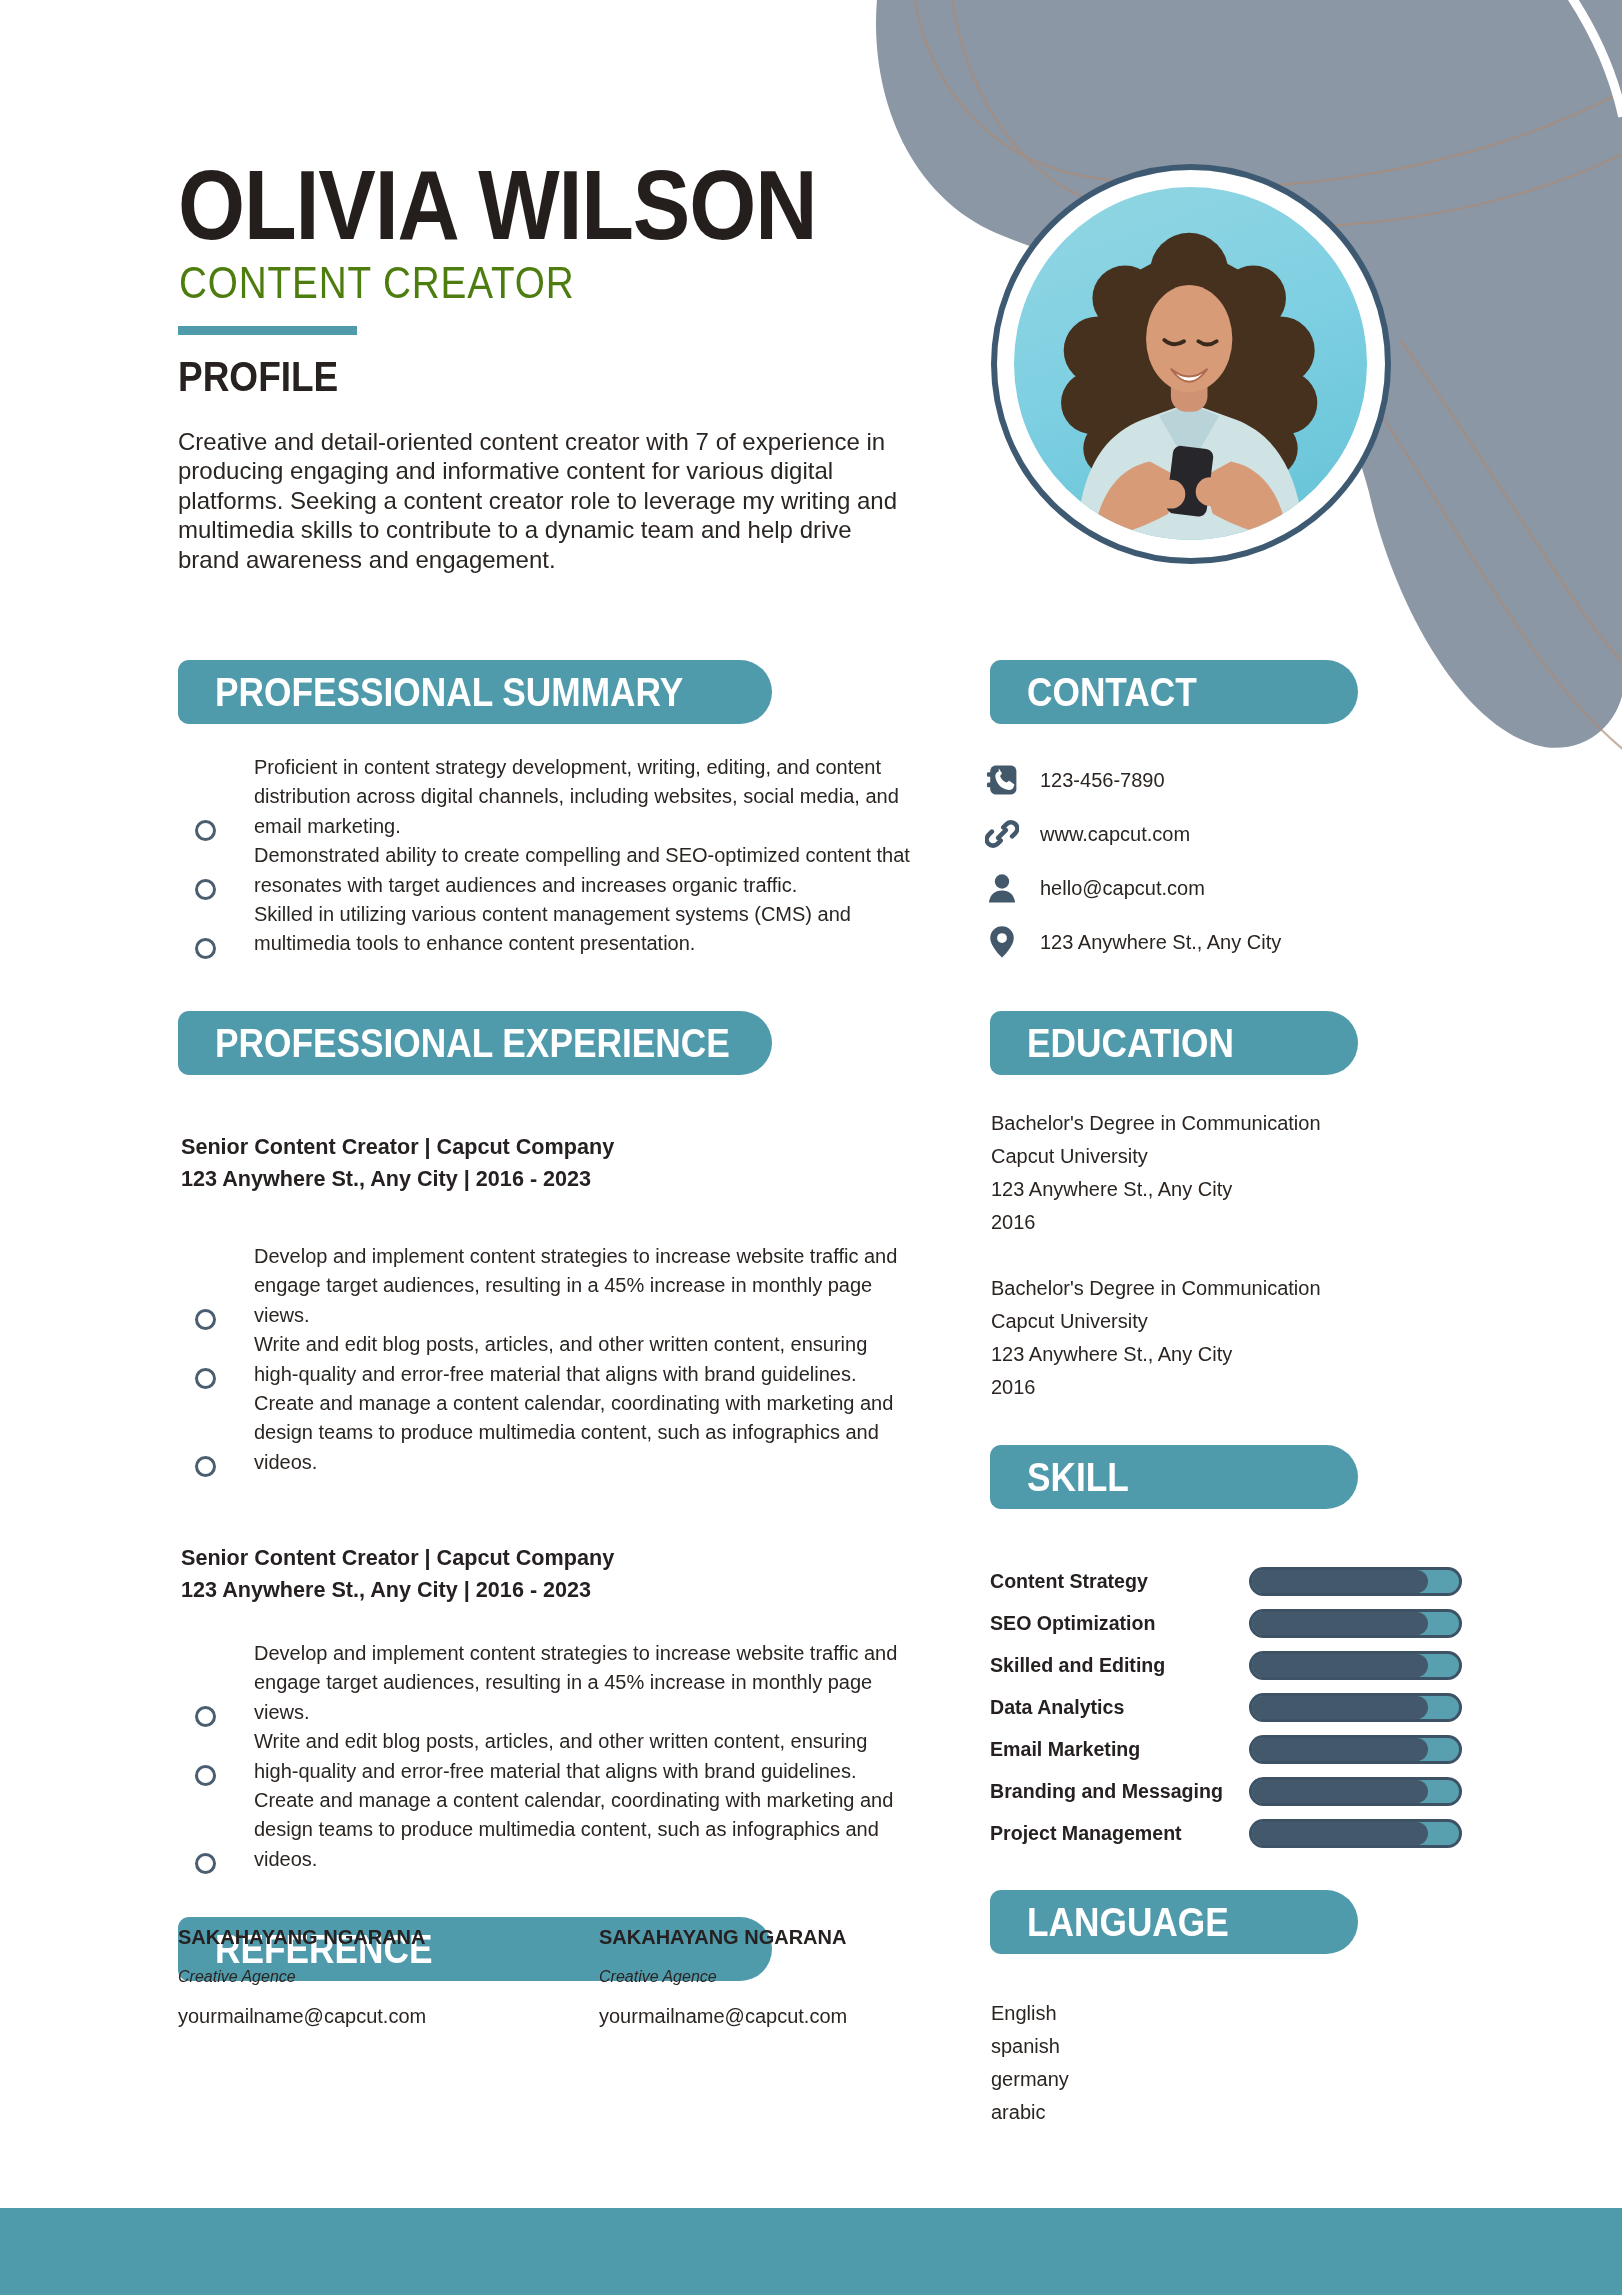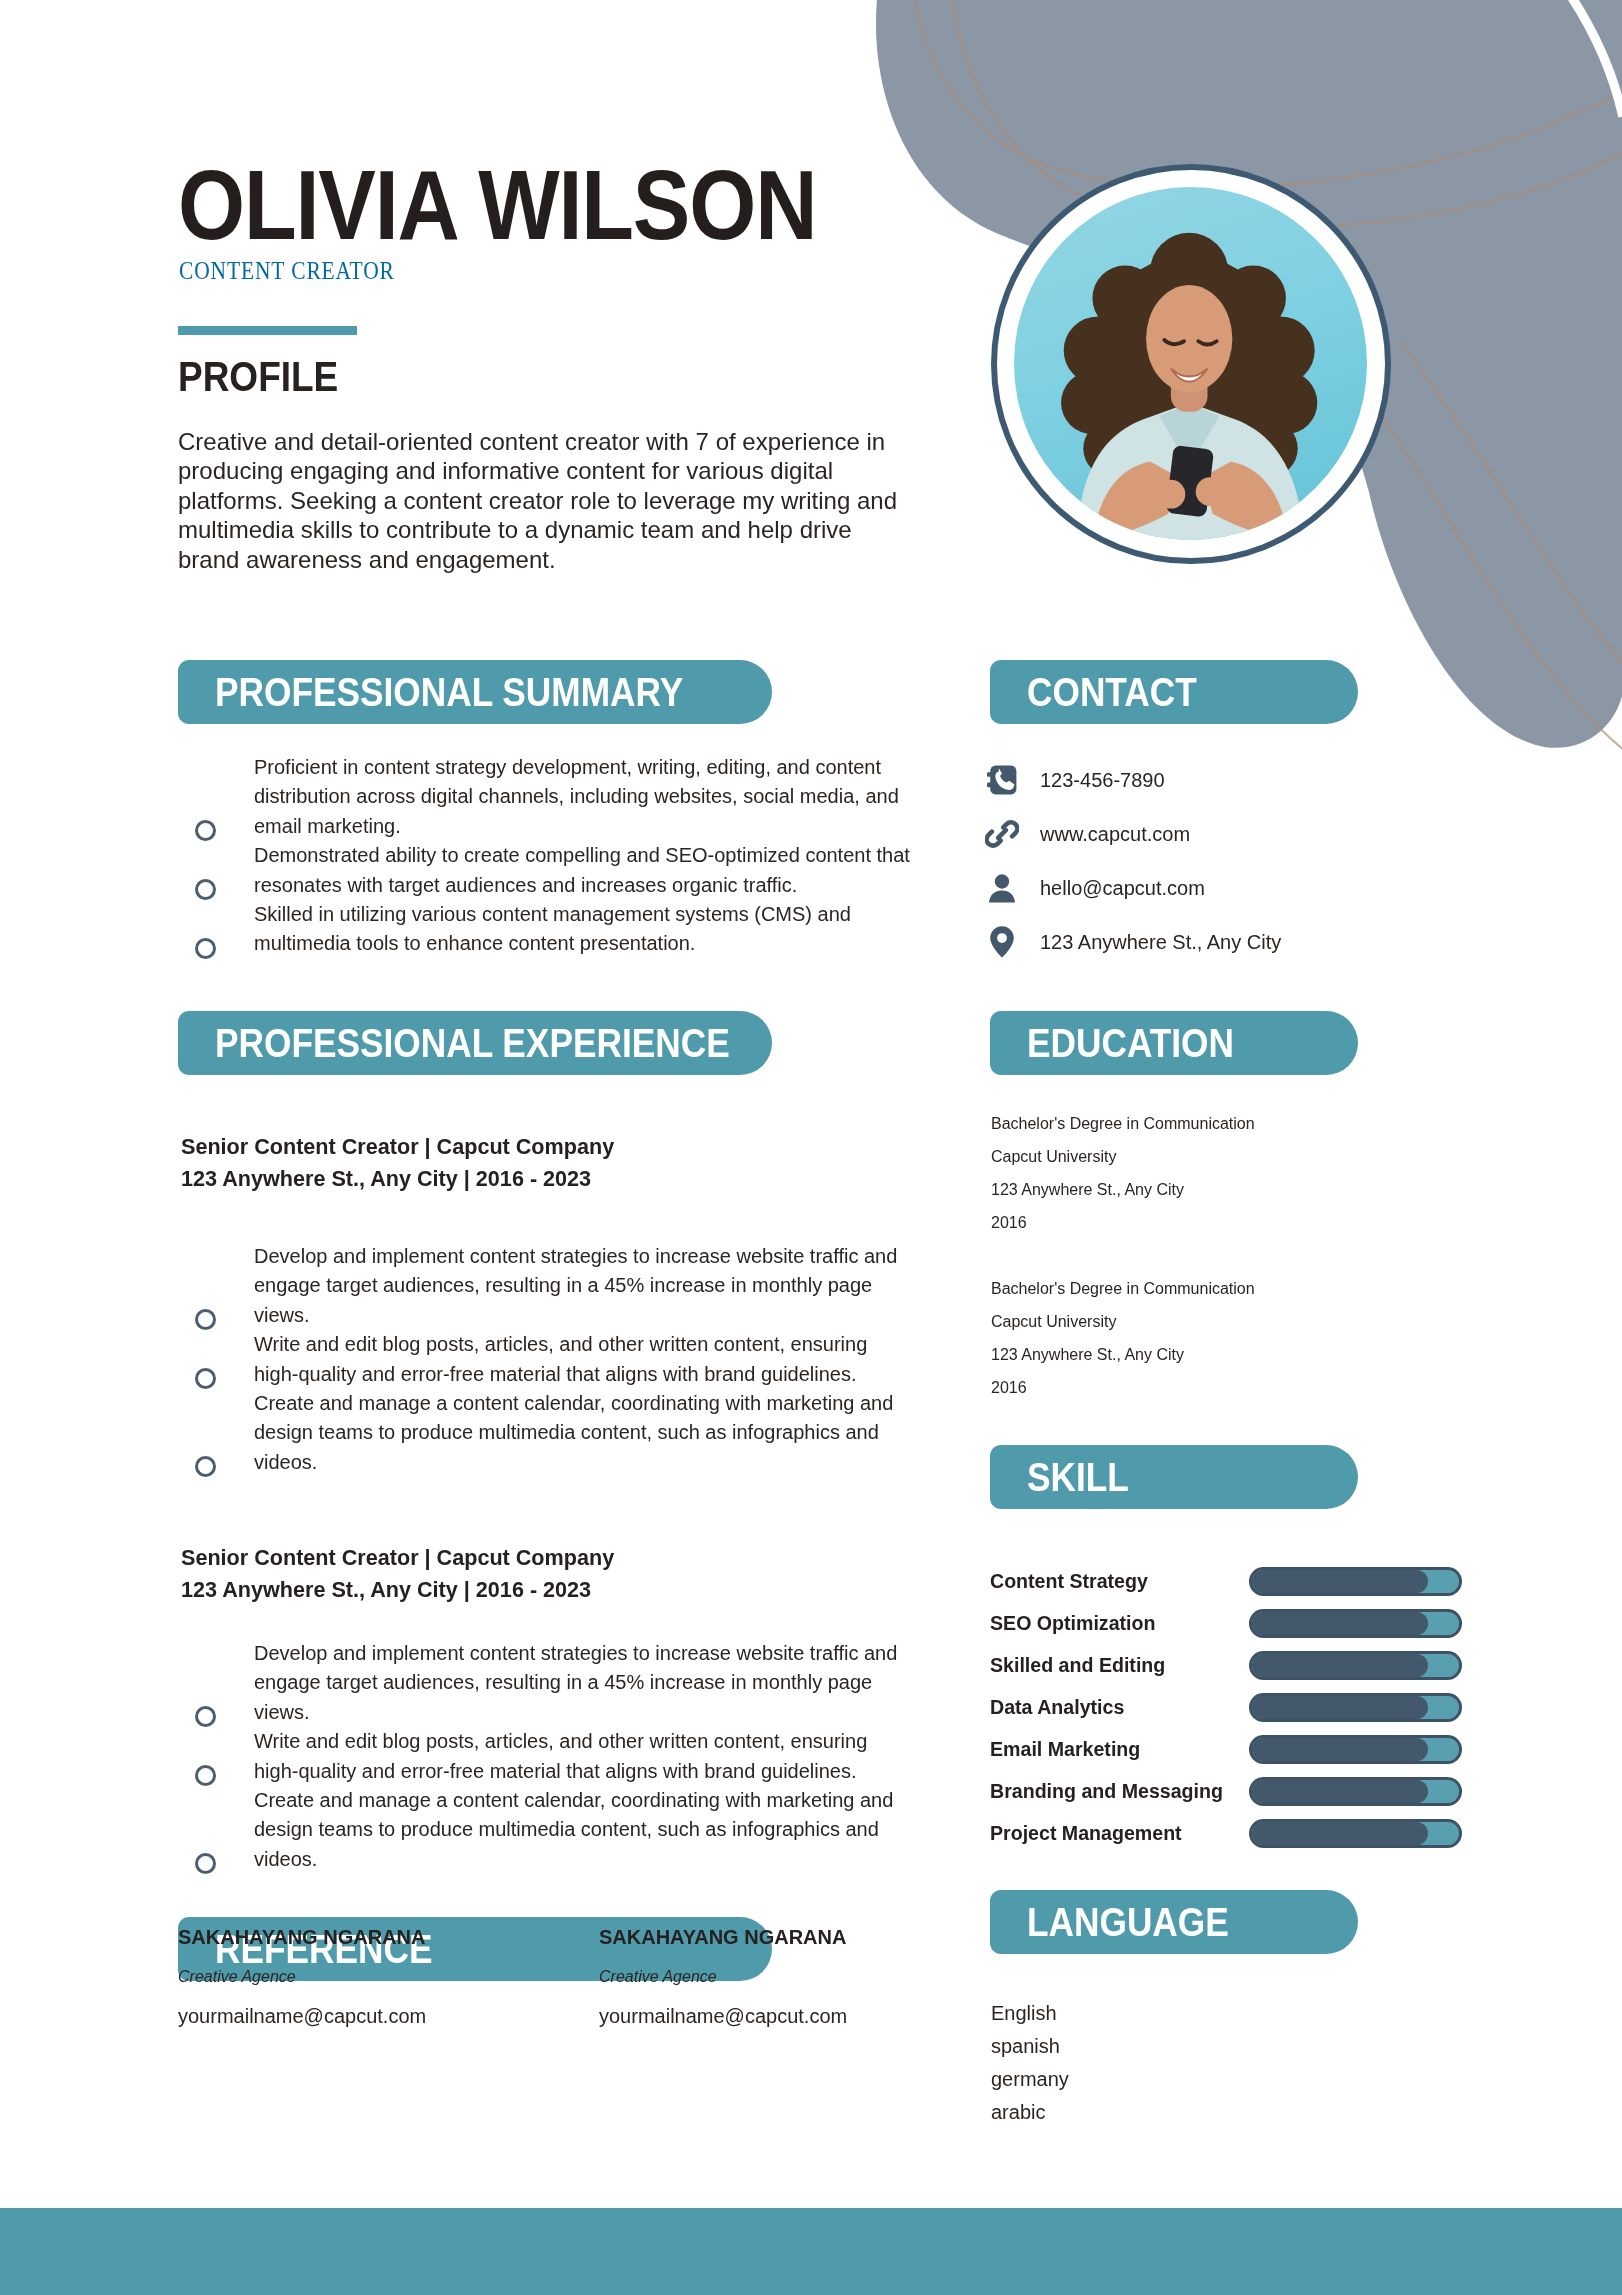--- a/index.html
+++ b/index.html
@@ -4,21 +4,21 @@
 <style>
   * { margin:0; padding:0; box-sizing:border-box; }
   body { background:#e8e8e8; font-family:"Liberation Sans", sans-serif; }
   .page { position:relative; width:1623px; height:2295px; background:#ffffff; overflow:hidden; margin:0 auto; }
   .abs { position:absolute; }
   .cond { display:inline-block; transform:scaleX(.86); transform-origin:left center; white-space:nowrap; }
 
   
   .name { left:178px; top:149px; font-size:98px; font-weight:bold; color:#241f1d; letter-spacing:-1.3px; }
   .name .cond { transform:scaleX(.88); }
-  .subtitle { left:179px; top:257px; font-size:25px; color:#0369a1; letter-spacing:1px;font-family:Liberation Serif, serif; }
+  .subtitle { left:179px; top:257px; font-size:45px; color:#4d7c0f; letter-spacing:1px; }
   .profile-rule { left:178px; top:326px; width:179px; height:8.5px; background:#4f9aab; }
   .profile-h { left:178px; top:352px; font-size:43px; font-weight:bold; color:#272220; }
   .profile-text { left:178px; top:427px; width:726px; font-size:24px; line-height:29.4px; color:#2b2522; }
 
   
   .header-art { left:0; top:0; width:1623px; height:916px; pointer-events:none; }
 
   
   .photo-outer { left:991px; top:164px; width:400px; height:400px; border-radius:50%;
                  border:6.5px solid #3e5a72; background:#ffffff; }
@@ -41,21 +41,21 @@
 
   .job-title { font-size:21.6px; font-weight:bold; color:#262120; line-height:32px; }
 
   
   .contact-list { left:985px; top:753px; display:flex; flex-direction:column; }
   .citem { display:flex; align-items:center; height:54px; }
   .cicon { width:34px; height:34px; flex:0 0 auto; }
   .ctext { margin-left:21px; font-size:20px; color:#2b2522; }
 
   
-  .edu { font-size:16px; line-height:33px; color:#2b2522; }
+  .edu { font-size:20px; line-height:33px; color:#2b2522; }
 
   
   .skills { left:990px; top:1560px; width:472px; display:flex; flex-direction:column; }
   .srow { display:flex; align-items:center; height:42px; }
   .slabel { flex:1; font-size:19.6px; font-weight:bold; color:#262120; }
   .sbar { width:213px; height:29px; border:3.3px solid #3d5265; border-radius:14.4px; background:#58a0af;
           position:relative; overflow:hidden; }
   .sfill { position:absolute; left:0; top:0; height:100%; background:#44586b; border-radius:0 14.4px 14.4px 0; }
 
   

